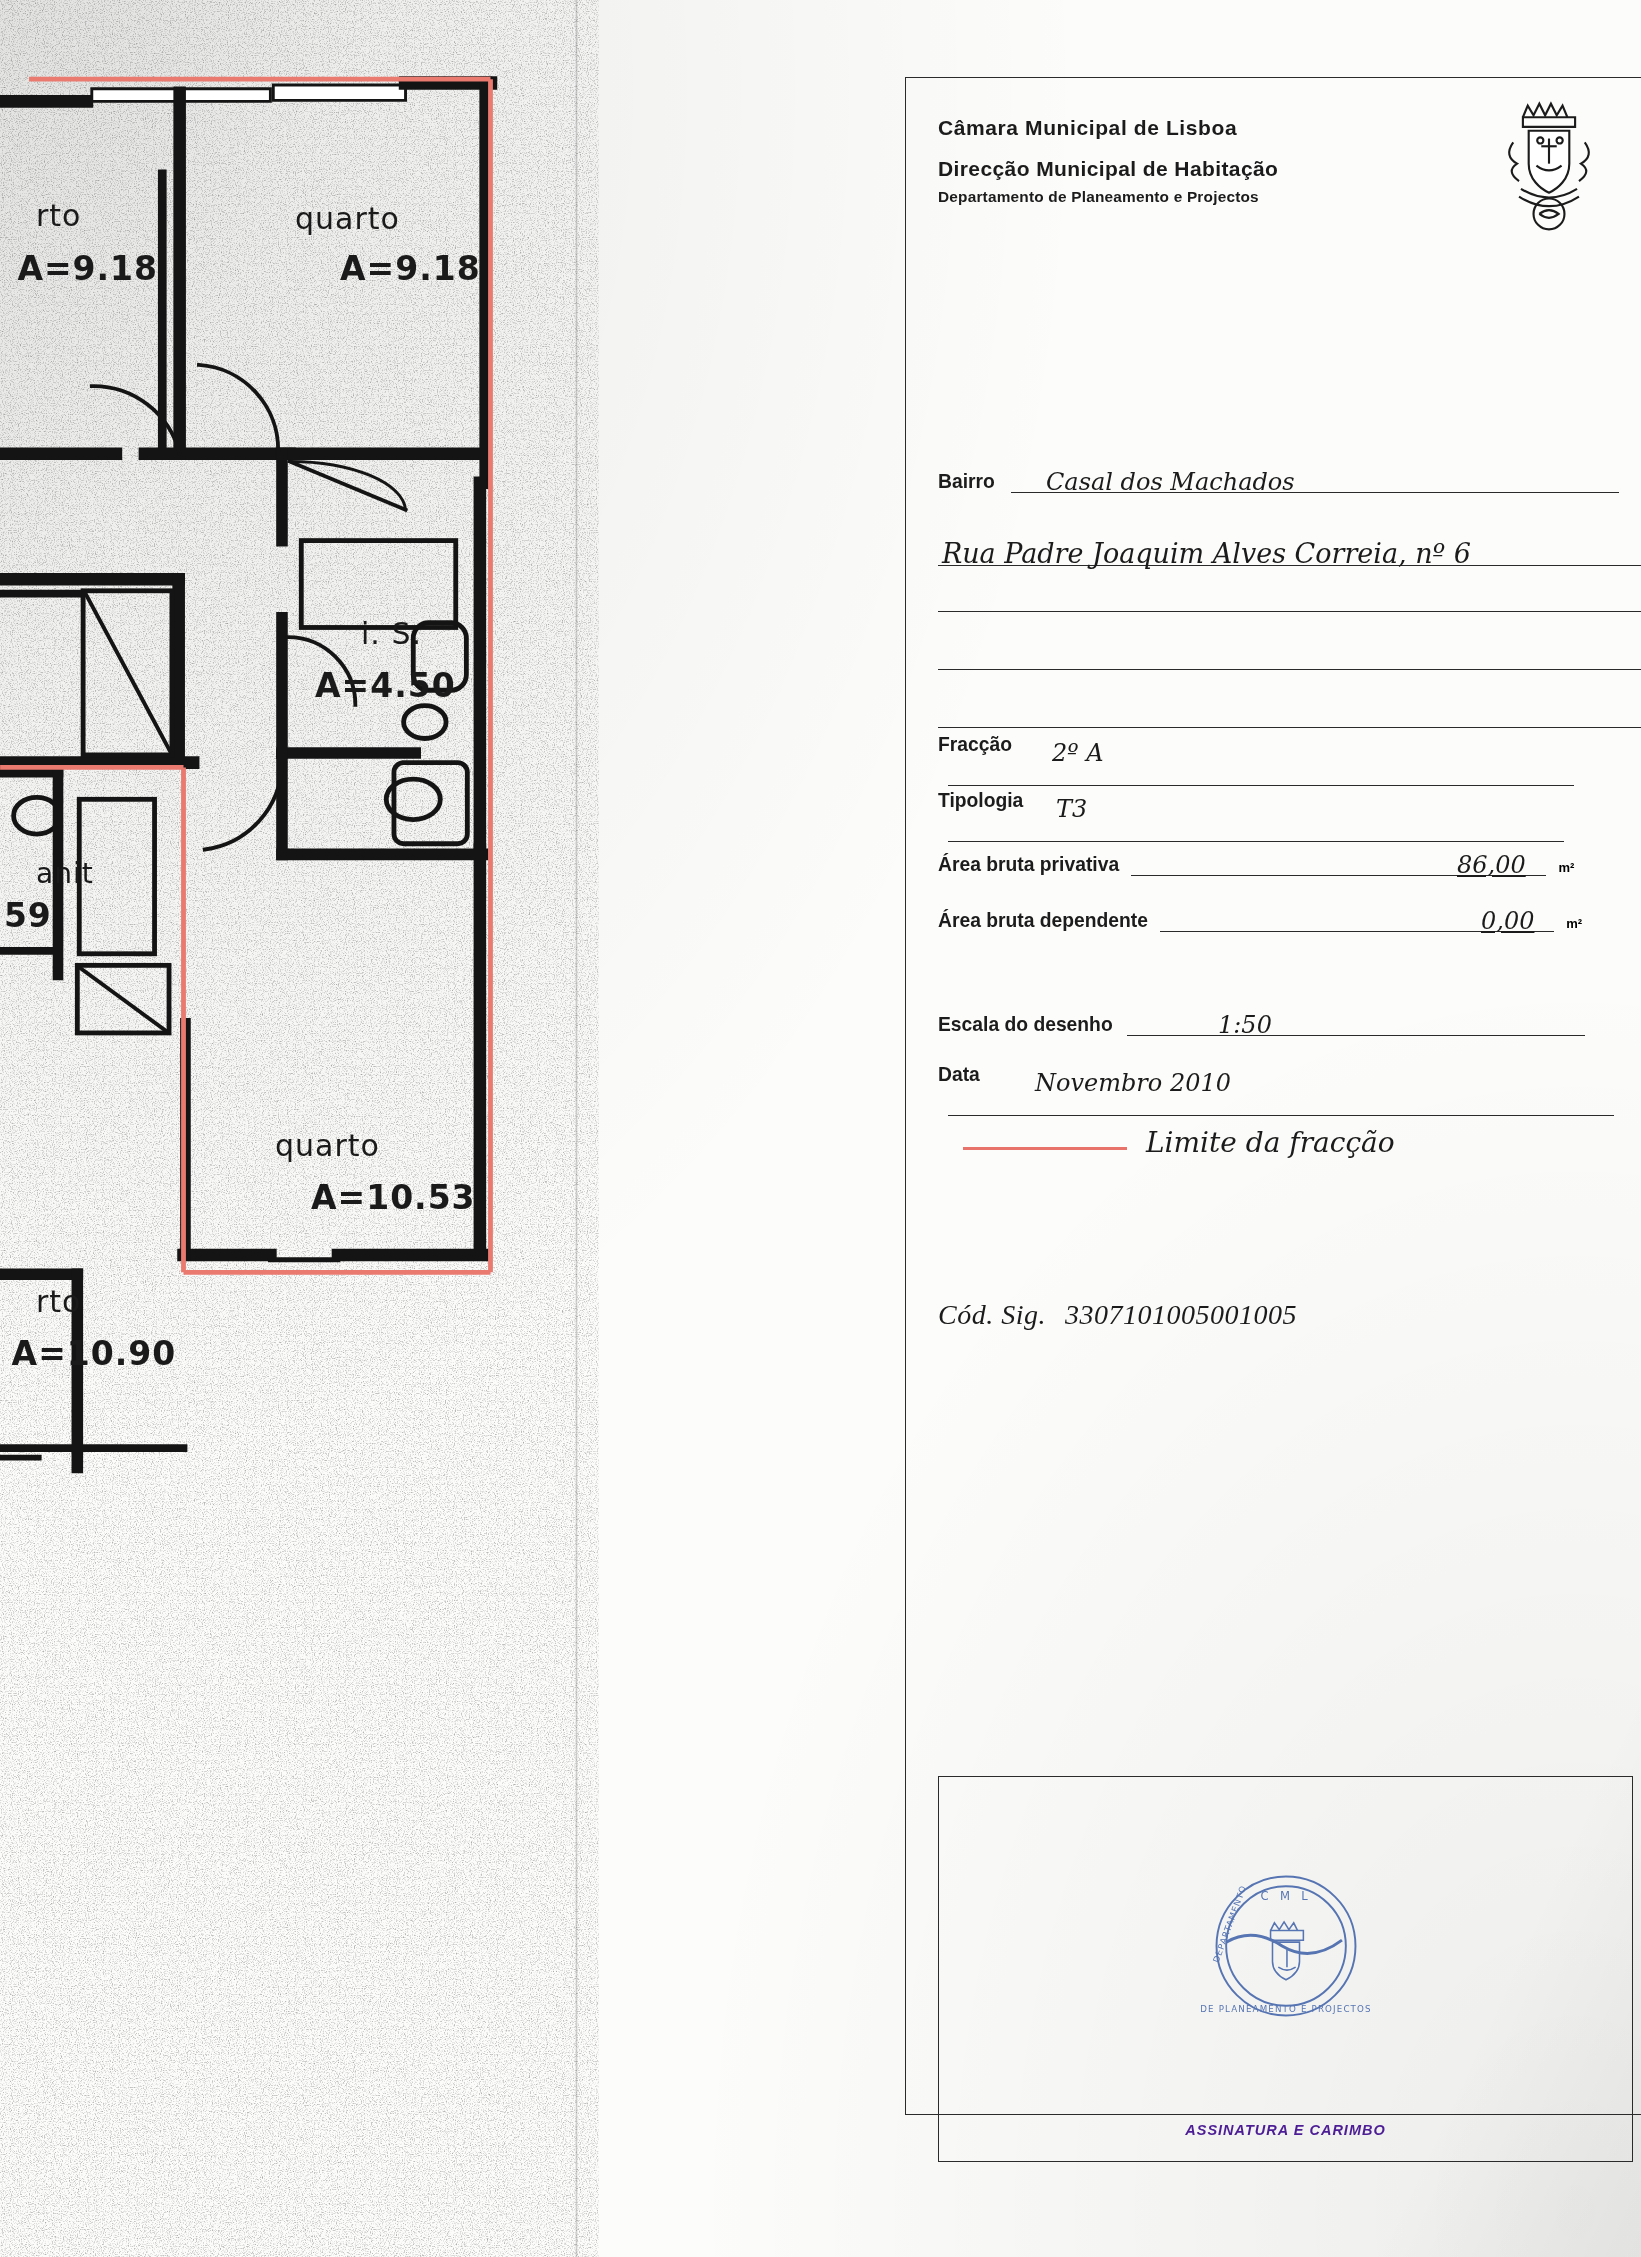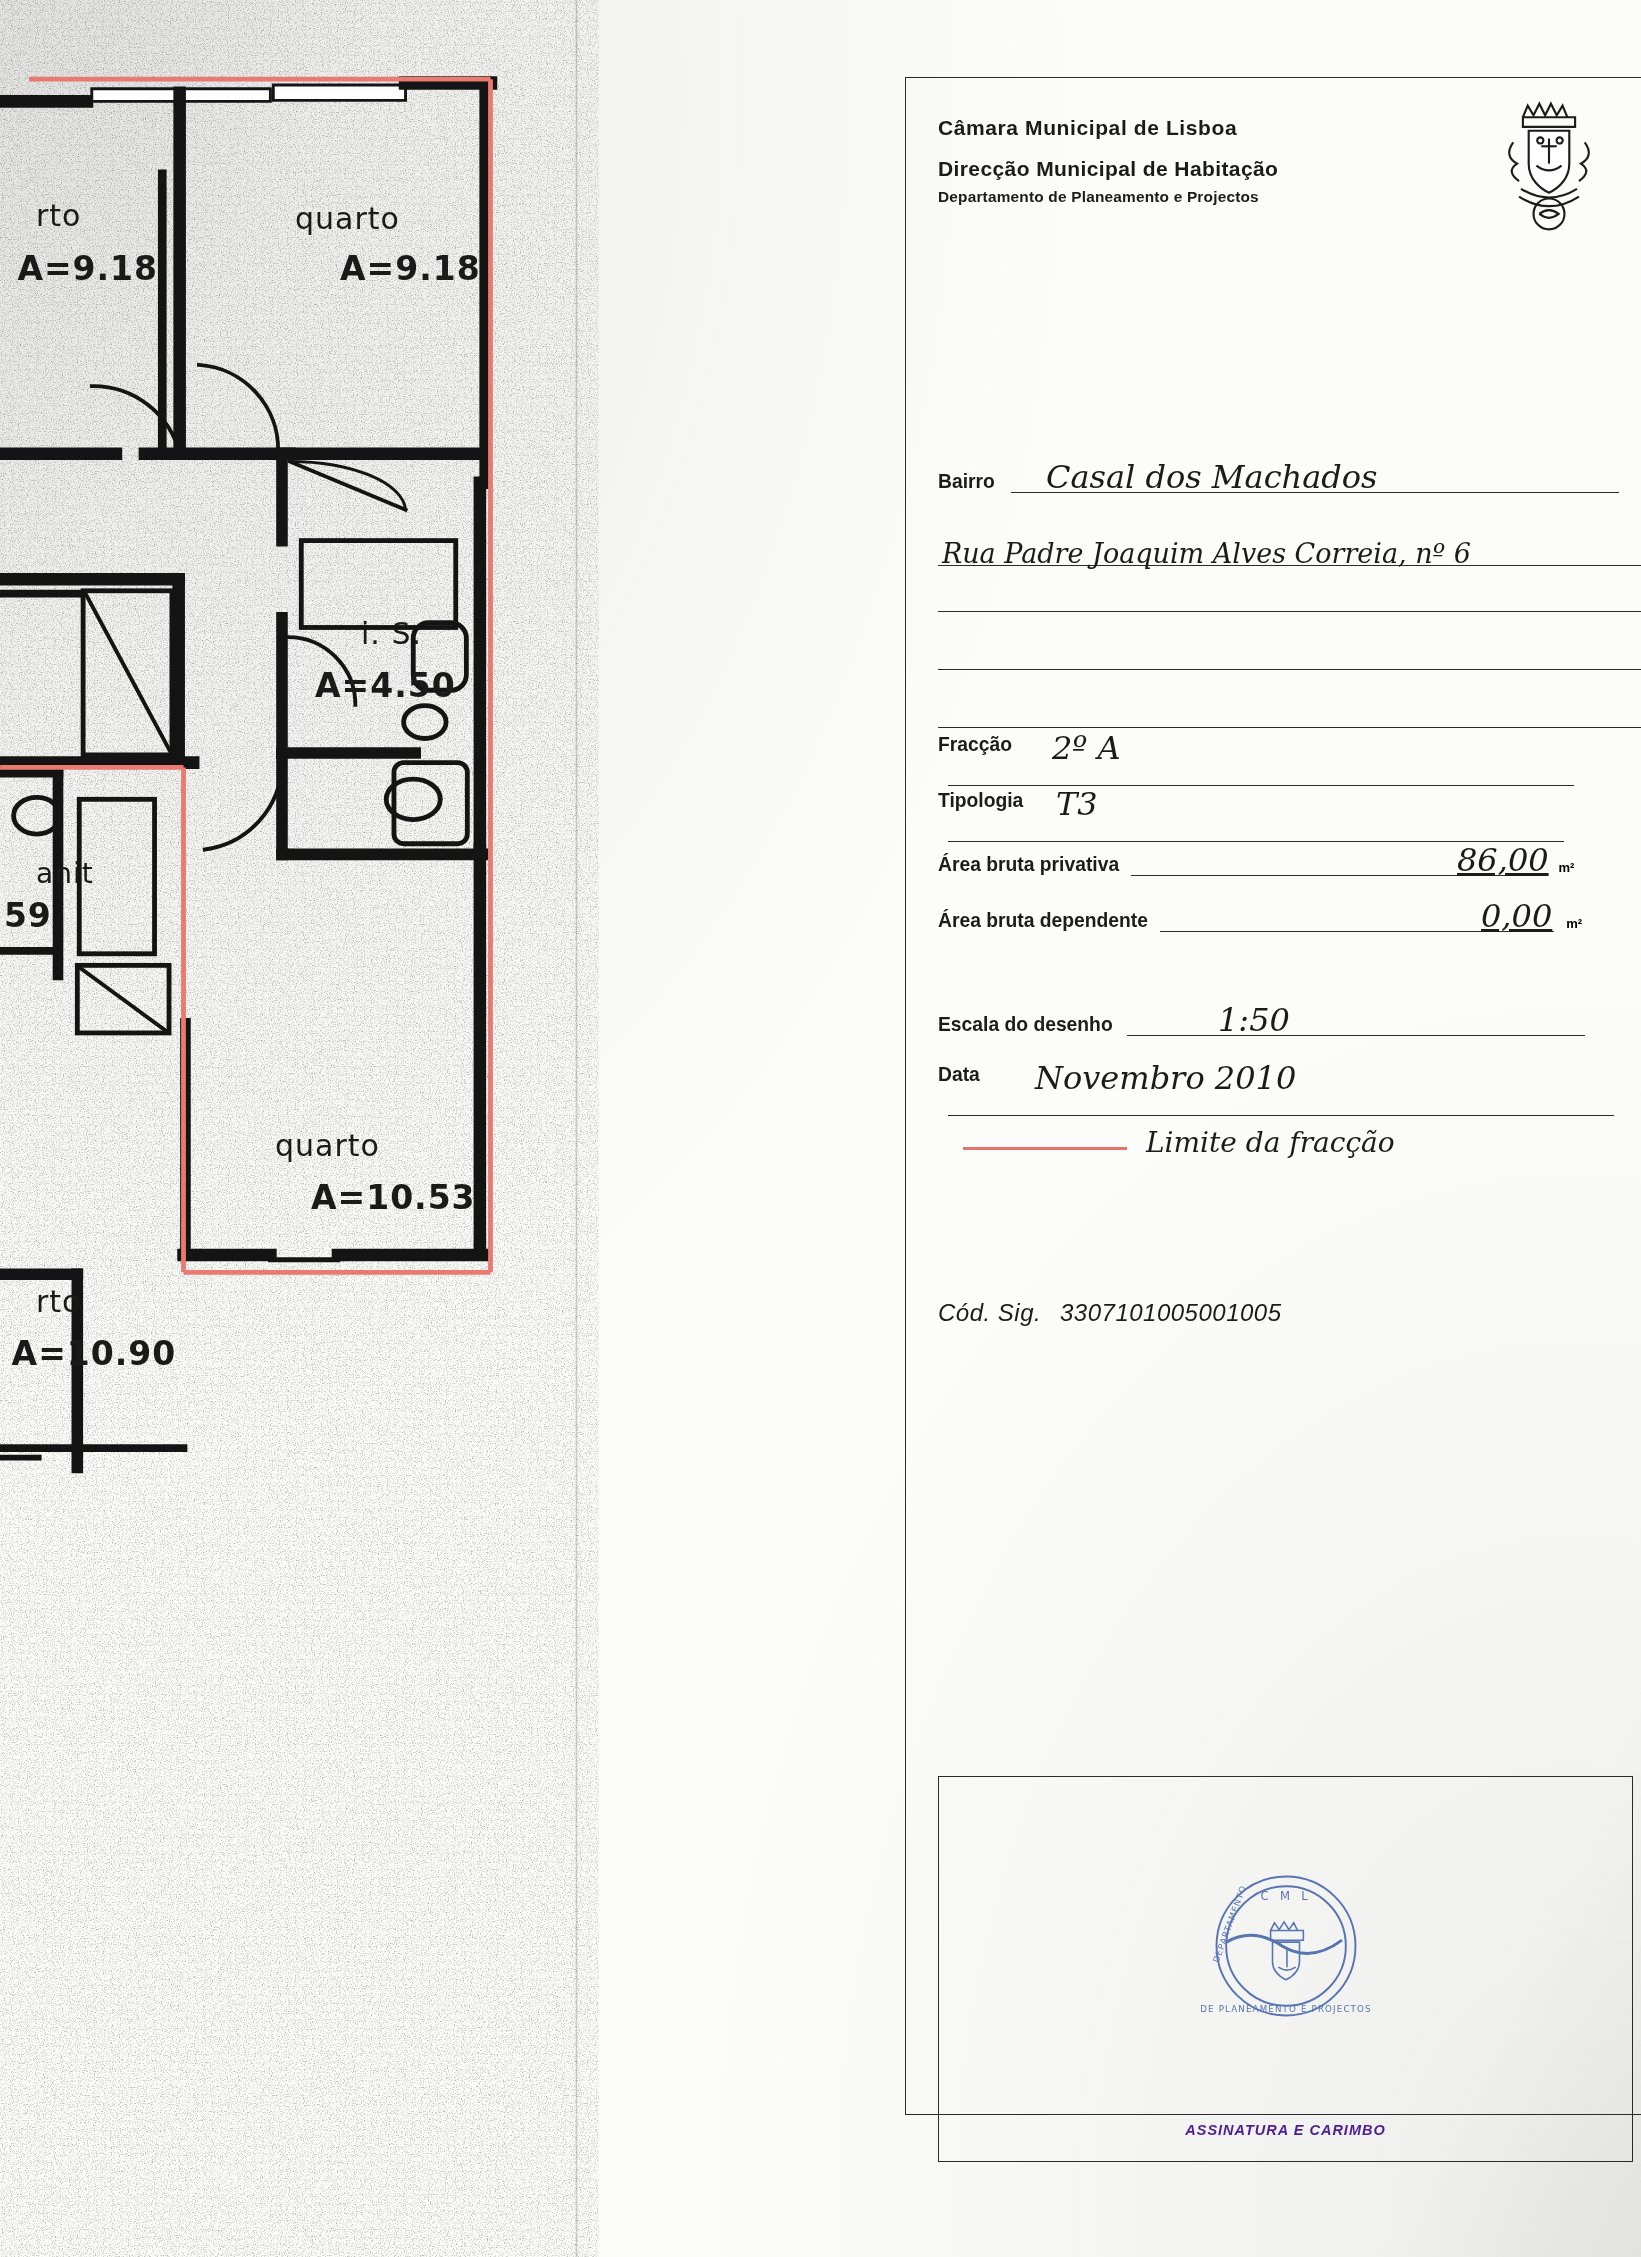--- a/index.html
+++ b/index.html
@@ -61,37 +61,37 @@
   .lbl{
     font-size:19.3px;font-weight:bold;color:#1c1c1c;
     display:inline-block;vertical-align:bottom;
   }
   .rule{
     border-bottom:1.5px solid #2a2a2a;
     display:inline-block;vertical-align:bottom;
   }
   .val{
     font-family:"DejaVu Serif", serif;font-style:italic;
-    font-size:32px;color:#1b1b1b;
+    font-size:24px;color:#1b1b1b;
     position:absolute;bottom:4.8px;
   }
   .blankline{
     position:absolute;left:33px;right:25px;border-bottom:1.5px solid #2a2a2a;
   }
   .legend-line{
     position:absolute;height:2.9px;background:#e8736a;
   }
   .legend-text{
     position:absolute;font-family:"DejaVu Serif", serif;font-style:italic;
     font-size:28px;color:#1b1b1b;
   }
   .cod{
     position:absolute;left:33px;
-    font-family:Liberation Sans, sans-serif;font-style:italic;
-    font-size:24px;color:#1b1b1b;letter-spacing:0.5px;
+    font-family:Liberation Serif, serif;font-style:italic;
+    font-size:28px;color:#1b1b1b;letter-spacing:0.5px;
   }
   .stampbox{
     position:absolute;left:33px;top:1699px;width:695px;height:386px;
     border:1.9px solid #2b2b2b;box-sizing:border-box;
   }
   .stamp-caption{
     position:absolute;left:0;right:0;bottom:23px;text-align:center;
     font-size:14.5px;font-weight:bold;font-style:italic;letter-spacing:1px;color:#4c1d95;
   }
   .stamp{

